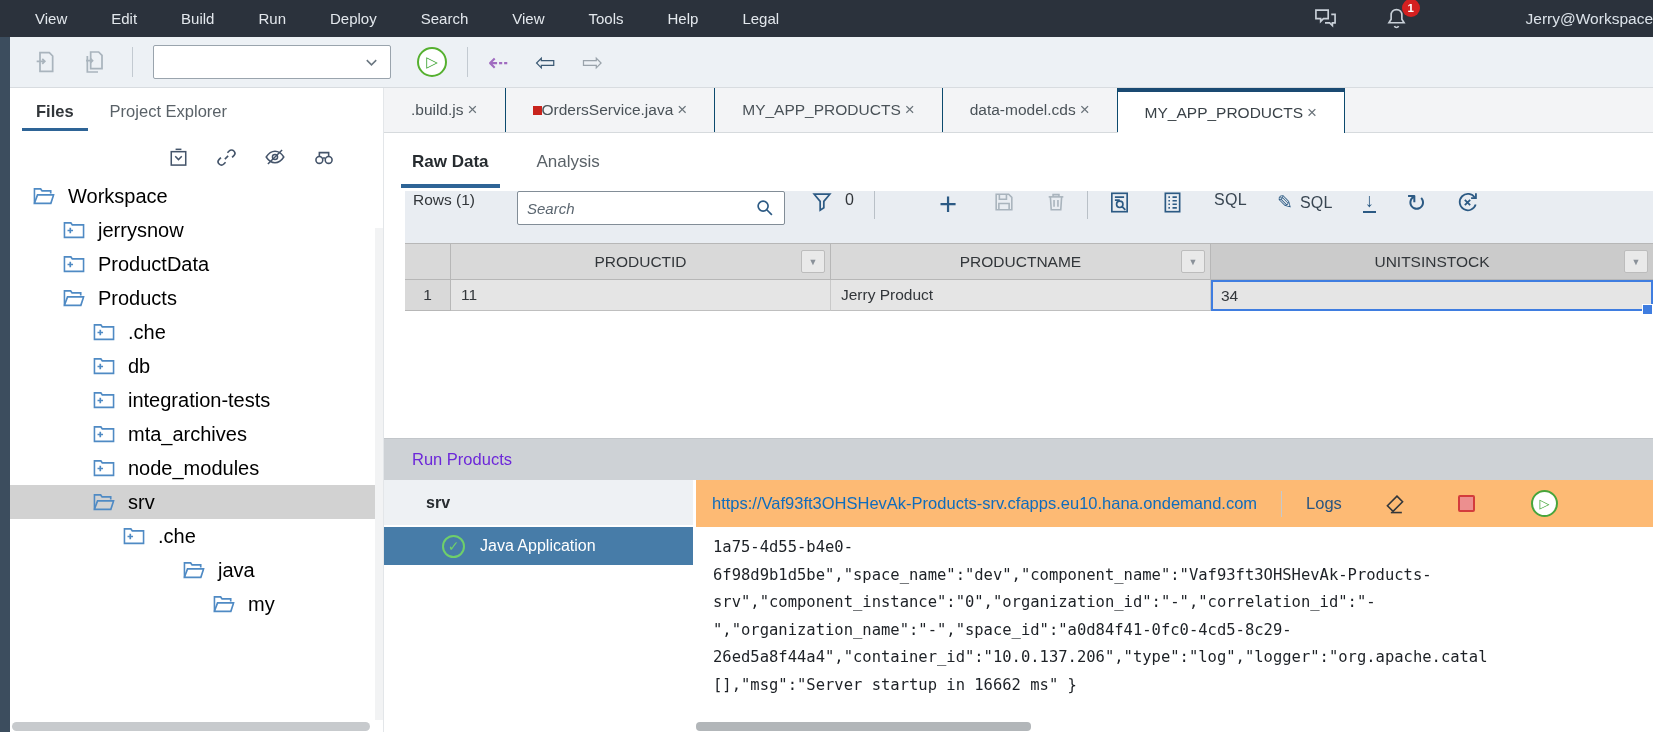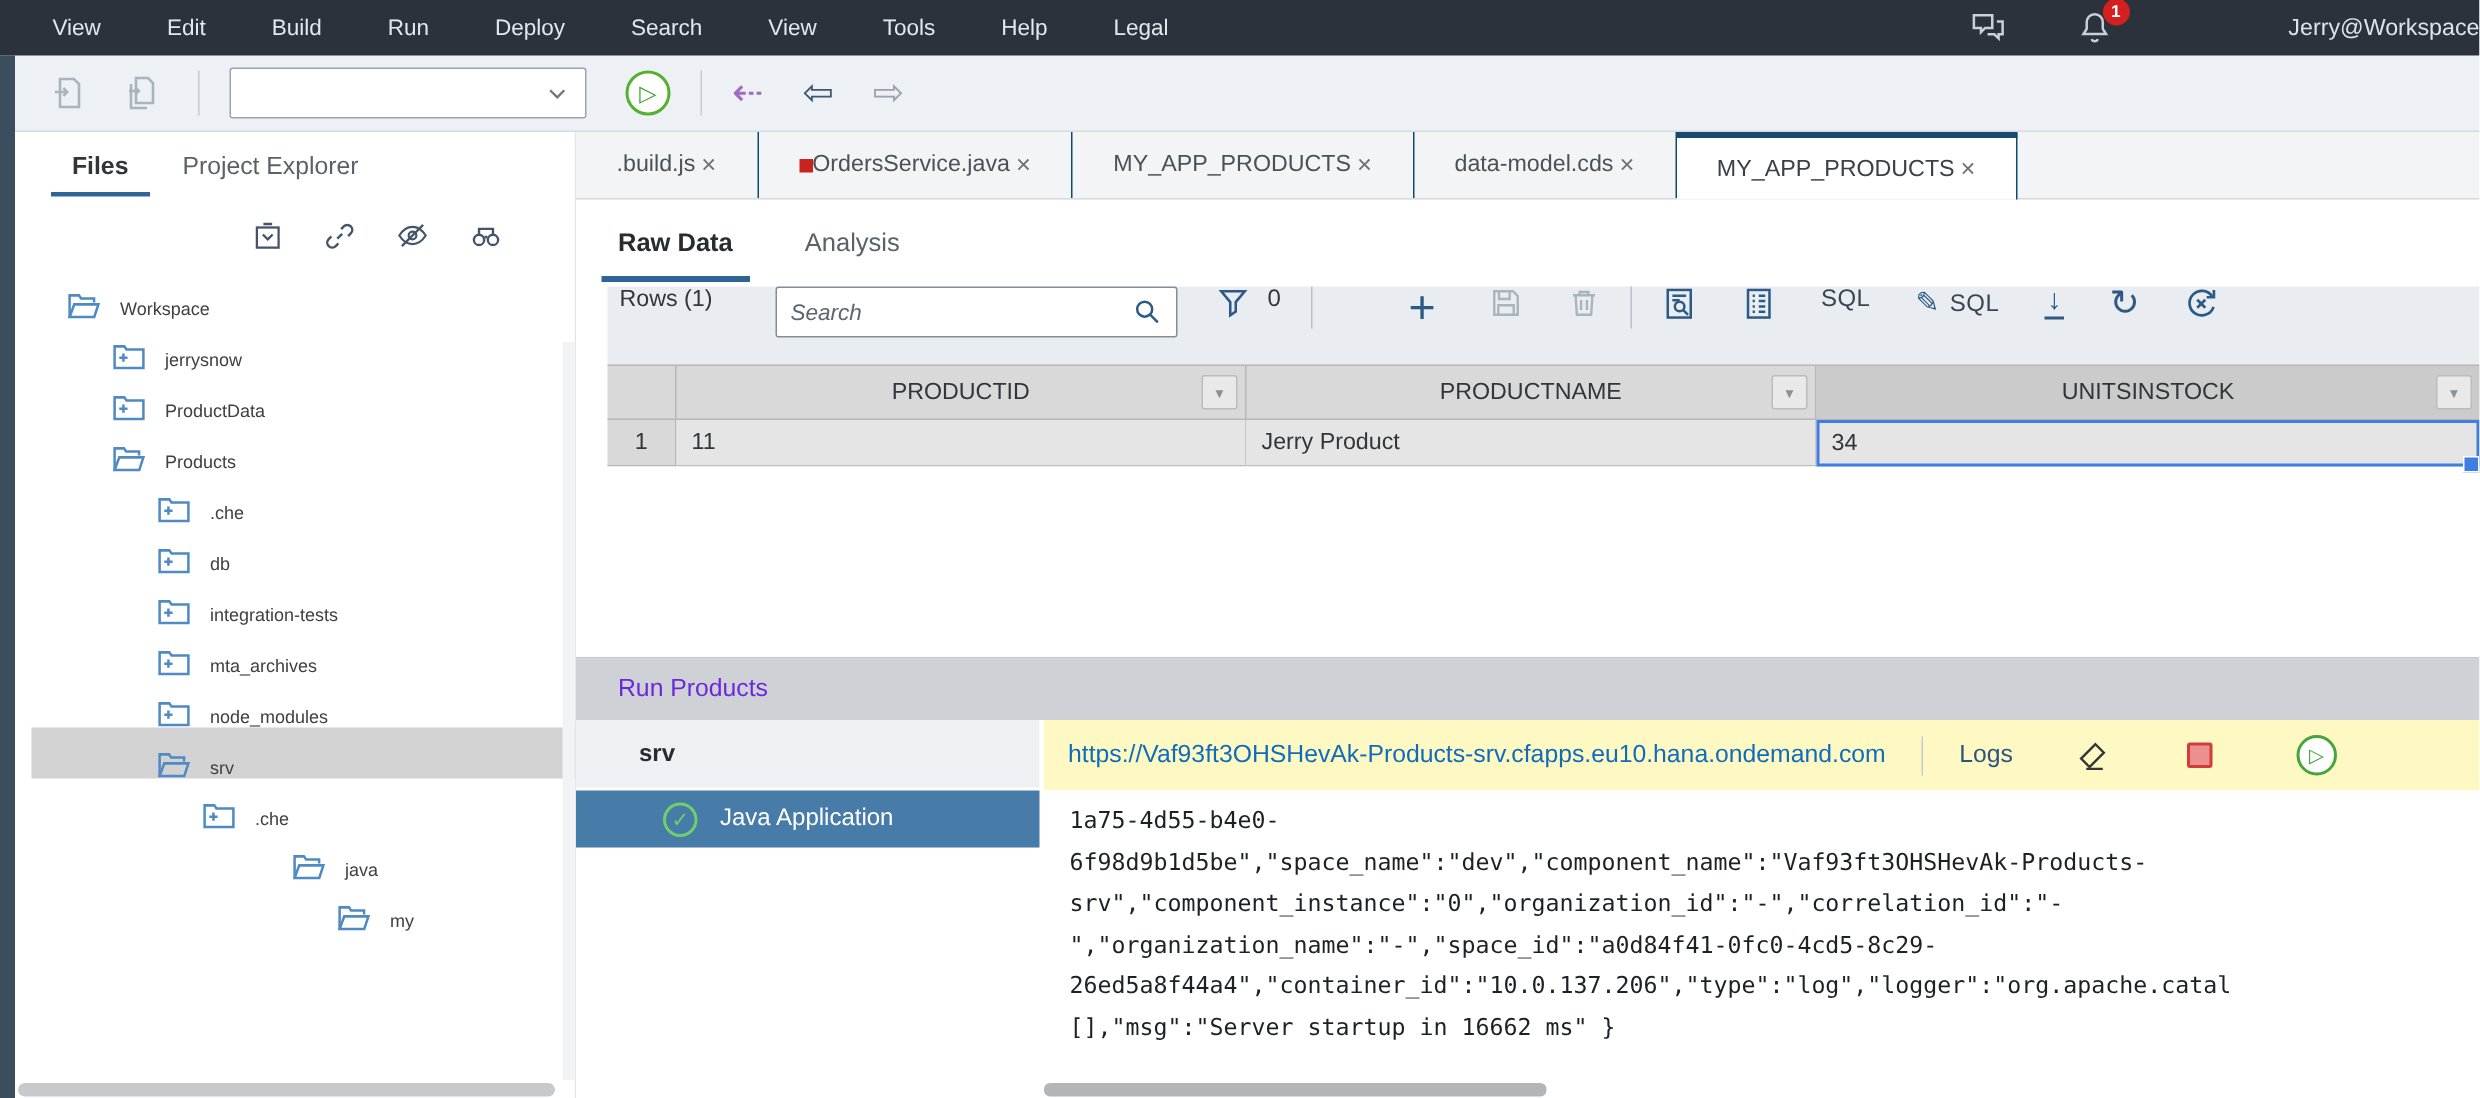--- a/index.html
+++ b/index.html
@@ -23,30 +23,30 @@
 .run-select{width:238px;height:34px;background:#fff;border:1px solid #9aa4ad;border-radius:2px;display:flex;align-items:center;justify-content:flex-end;padding:0 10px;color:#6a7680}
 .rs-value{flex:1;font-size:15px;color:#32363a}
 .play-circle{width:30px;height:30px;border-radius:50%;border:2.5px solid #55b02f;color:#3fa535;display:flex;align-items:center;justify-content:center;font-size:15px;font-weight:bold;background:#fff;margin:0 4px 0 26px}
 .arrow{font-size:25px;line-height:1;margin-right:26px}
 .arrow.purple{color:#a06cc0}
 .arrow.blue{color:#3c5a74}
 .arrow.gray{color:#9aa3ab}
 
 
 .app{display:flex;height:644px;position:relative}
-.sidebar{width:383px;position:relative;background:#fff;padding-left:21px;flex:none}
+.sidebar{width:383px;position:relative;background:#fff;padding-left:9px;flex:none}
 .main{flex:1;display:flex;flex-direction:column;border-left:1px solid #e3e6e9;min-width:0}
 
 
 .sb-tabs{height:47px;display:flex;align-items:center;gap:36px;padding-left:27px}
 .sb-tab{font-size:16.5px;color:#5a6268;height:100%;display:flex;align-items:center;position:relative}
 .sb-tab.active{font-weight:bold;color:#32363a}
 .sb-tab.active::after{content:"";position:absolute;left:-14px;right:-14px;bottom:4px;height:3px;background:#2e6496}
 .sb-actions{height:44px;display:flex;align-items:center;justify-content:flex-end;gap:27px;padding-right:48px;color:#44546a}
-.tree-row{height:34px;display:flex;align-items:flex-end;gap:13px;font-size:12px;color:#404040}
+.tree-row{height:34px;display:flex;align-items:center;gap:13px;font-size:20px;color:#000000}
 .tree-row.selected{background:#d2d2d2}
 .folder{color:#4f8ac4}
 .lvl0{padding-left:24px}.lvl1{padding-left:54px}.lvl2{padding-left:84px}
 .lvl3{padding-left:114px}.lvl4{padding-left:144px}.lvl5{padding-left:174px}.lvl6{padding-left:204px}
 .sb-vscroll{position:absolute;right:0;top:140px;bottom:12px;width:8px;background:#f2f3f4}
 .sb-hscroll{position:absolute;left:12px;bottom:1px;height:9px;width:358px;background:#c7cacd;border-radius:5px}
 
 
 .etabs{height:45px;background:#f3f4f6;border-bottom:1px solid #d6dadd;display:flex;flex:none}
 .etab{display:flex;align-items:center;padding:0 27px;border-right:1px solid #0c4a6e;font-size:15.5px;color:#4a5258;position:relative;white-space:nowrap}
@@ -92,21 +92,21 @@
 
 
 .run-panel{height:294px;display:flex;flex-direction:column;border-top:1px solid #c2c6ca;flex:none}
 .rp-header{height:41px;background:#ced2d6;display:flex;align-items:center;padding-left:28px;font-size:16.5px;color:#6d28d9;flex:none}
 .rp-body{flex:1;display:flex;min-height:0}
 .rp-left{width:312px;display:flex;flex-direction:column;border-right:3px solid #fff;flex:none}
 .rp-srv{height:47px;background:#eef1f4;border-bottom:2px solid #fff;display:flex;align-items:center;padding-left:42px;font-weight:bold;font-size:16px;color:#272c30}
 .rp-app{height:38px;background:#477ca8;color:#fff;font-size:16px;display:flex;align-items:center;gap:15px;padding-left:58px}
 .check-circle{width:23px;height:23px;border-radius:50%;border:2px solid #6fcf6a;color:#6fcf6a;font-size:14px;display:flex;align-items:center;justify-content:center;flex:none}
 .rp-right{flex:1;display:flex;flex-direction:column;min-width:0}
-.rp-urlrow{height:47px;background:#fef9c3;display:flex;align-items:center;padding:0 16px;white-space:nowrap;flex:none}
+.rp-urlrow{height:47px;background:#fdba74;display:flex;align-items:center;padding:0 16px;white-space:nowrap;flex:none}
 .url{color:#0f6cbd;font-size:16.5px;text-decoration:none}
 .rp-div{width:1px;height:26px;background:#c3c9ce;margin:0 24px;flex:none}
 .logs-label{color:#2a5580;font-size:16.5px}
 .eraser{color:#32363a;margin-left:42px}
 .stop-icon{width:17px;height:17px;background:#ec8f8f;border:2px solid #d33c3c;border-radius:2px;margin-left:52px;flex:none}
 .rp-play{width:27px;height:27px;border-radius:50%;border:2px solid #48a53c;color:#3fa535;display:flex;align-items:center;justify-content:center;font-size:13px;font-weight:bold;background:#fff;margin-left:56px;flex:none}
 .log-area{flex:1;background:#fff;padding:7px 0 0 17px;font-family:"DejaVu Sans Mono","Liberation Mono",monospace;font-size:15.5px;line-height:27.5px;color:#1d2126;overflow:hidden}
 .log-line{white-space:nowrap}
 .rp-hscroll{height:11px;position:relative;background:#fff;flex:none}
 .rp-hscroll .thumb{position:absolute;left:0;top:1px;height:9px;width:335px;background:#b2b6b9;border-radius:4px}

